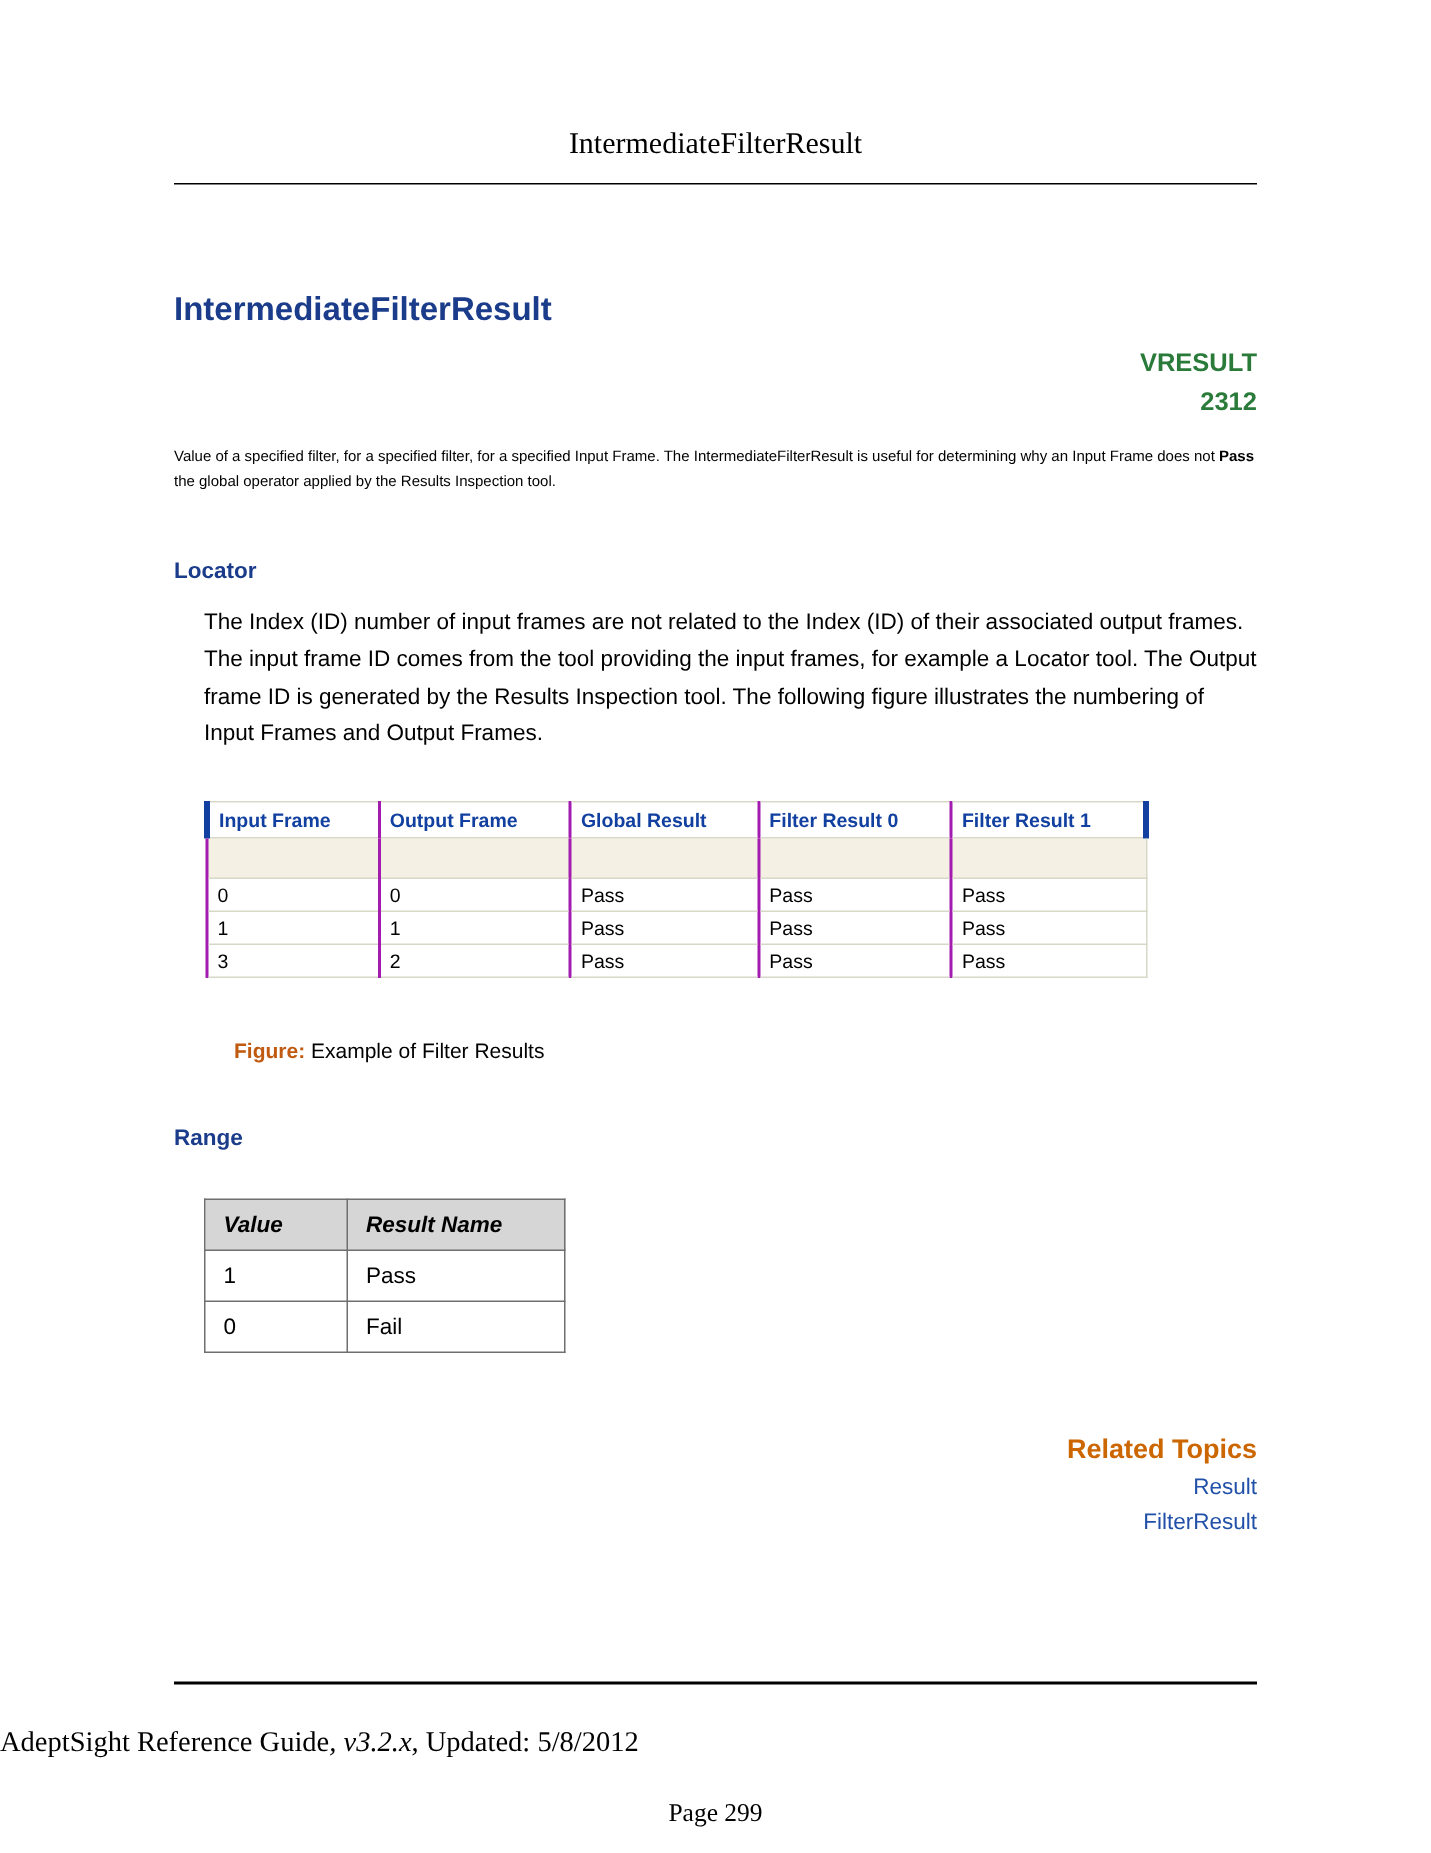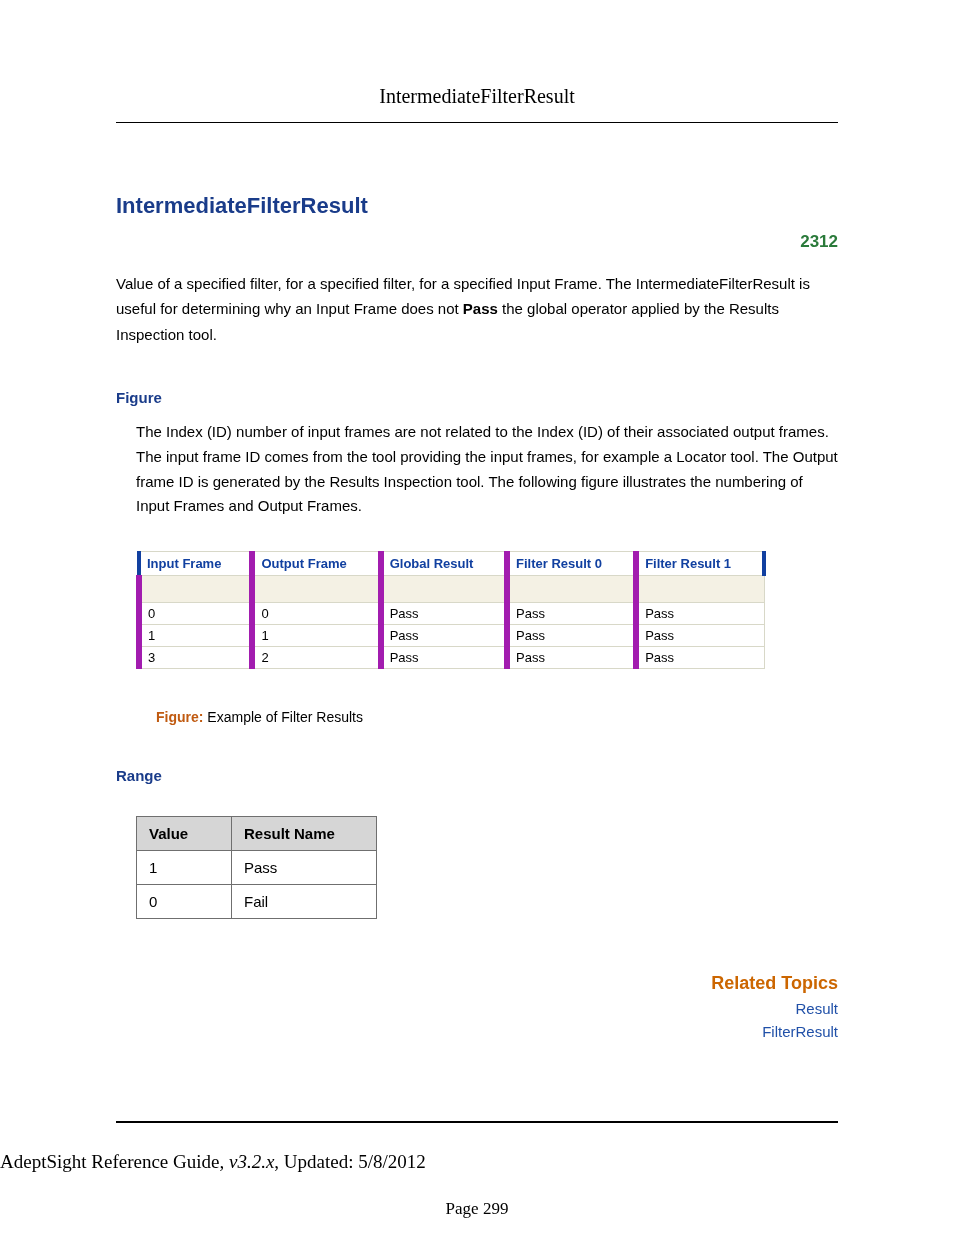--- a/index.html
+++ b/index.html
@@ -39,21 +39,21 @@
   }
   .meta-right {
     text-align: right;
     font-family: Verdana, Geneva, sans-serif;
     font-weight: bold;
     font-size: 17px;
     color: #2a7a3a;
     line-height: 1.5;
   }
   p.para {
-    font-size: 15px;
+    font-size: 10px;
     line-height: 1.7;
     margin: 16px 0 0 0;
   }
   p.para b { font-weight: bold; }
   .section-label {
     color: #1a3c8a;
     font-weight: bold;
     font-size: 15px;
     margin-top: 42px;
   }
@@ -68,21 +68,21 @@
   .fig-table {
     margin-top: 32px;
     margin-left: 20px;
     width: 630px;
     border: 1px solid #d8d8c8;
     border-collapse: collapse;
     font-family: Arial, sans-serif;
     font-size: 13px;
   }
   .fig-table td, .fig-table th {
-    border-left: 6px solid #a21caf;
+    border-left: 2px solid #a21caf;
     border-right: 1px solid #d8d8c8;
     padding: 3px 6px;
     text-align: left;
   }
   .fig-table .spacer-row td {
     height: 20px;
     background: #f4f1e4;
     border-bottom: 1px solid #d8d8c8;
   }
   .fig-table thead th {
@@ -118,20 +118,21 @@
     border-collapse: collapse;
     font-family: Arial, sans-serif;
     font-size: 15px;
   }
   .range-table th {
     background: #d6d6d6;
     font-weight: bold;
     text-align: left;
     padding: 8px 12px;
     border: 1px solid #6f6f6f;
+    font-style: italic;
   }
   .range-table td {
     padding: 8px 12px;
     border: 1px solid #6f6f6f;
   }
   .range-table th:first-child, .range-table td:first-child { width: 70px; }
   .range-table th:last-child, .range-table td:last-child { width: 120px; }
   .related {
     margin-top: 54px;
     text-align: right;
@@ -180,28 +181,29 @@
 <div class="page">
 
   <div class="running-head">IntermediateFilterResult</div>
   <hr class="head-rule">
 
   <div class="body">
 
     <h1 class="page-title">IntermediateFilterResult</h1>
 
     <div class="meta-right">
+      <div>VRESULT</div>
       <div>2312</div>
     </div>
 
     <p class="para">
       <span>Value of a specified filter, for a specified filter, for a specified Input Frame. The IntermediateFilterResult is useful for determining why an Input Frame does not </span><b>Pass</b><span> the global operator applied by the Results Inspection tool.</span>
     </p>
 
-    <div class="section-label">Figure</div>
+    <div class="section-label">Locator</div>
     <div class="indented remarks-text">The Index (ID) number of input frames are not related to the Index (ID) of their associated output frames. The input frame ID comes from the tool providing the input frames, for example a Locator tool. The Output frame ID is generated by the Results Inspection tool. The following figure illustrates the numbering of Input Frames and Output Frames.</div>
 
     <table class="fig-table">
       <tbody class="spacer">
           <tr class="spacer-row">
             <td></td>
             <td></td>
             <td></td>
             <td></td>
             <td></td>

